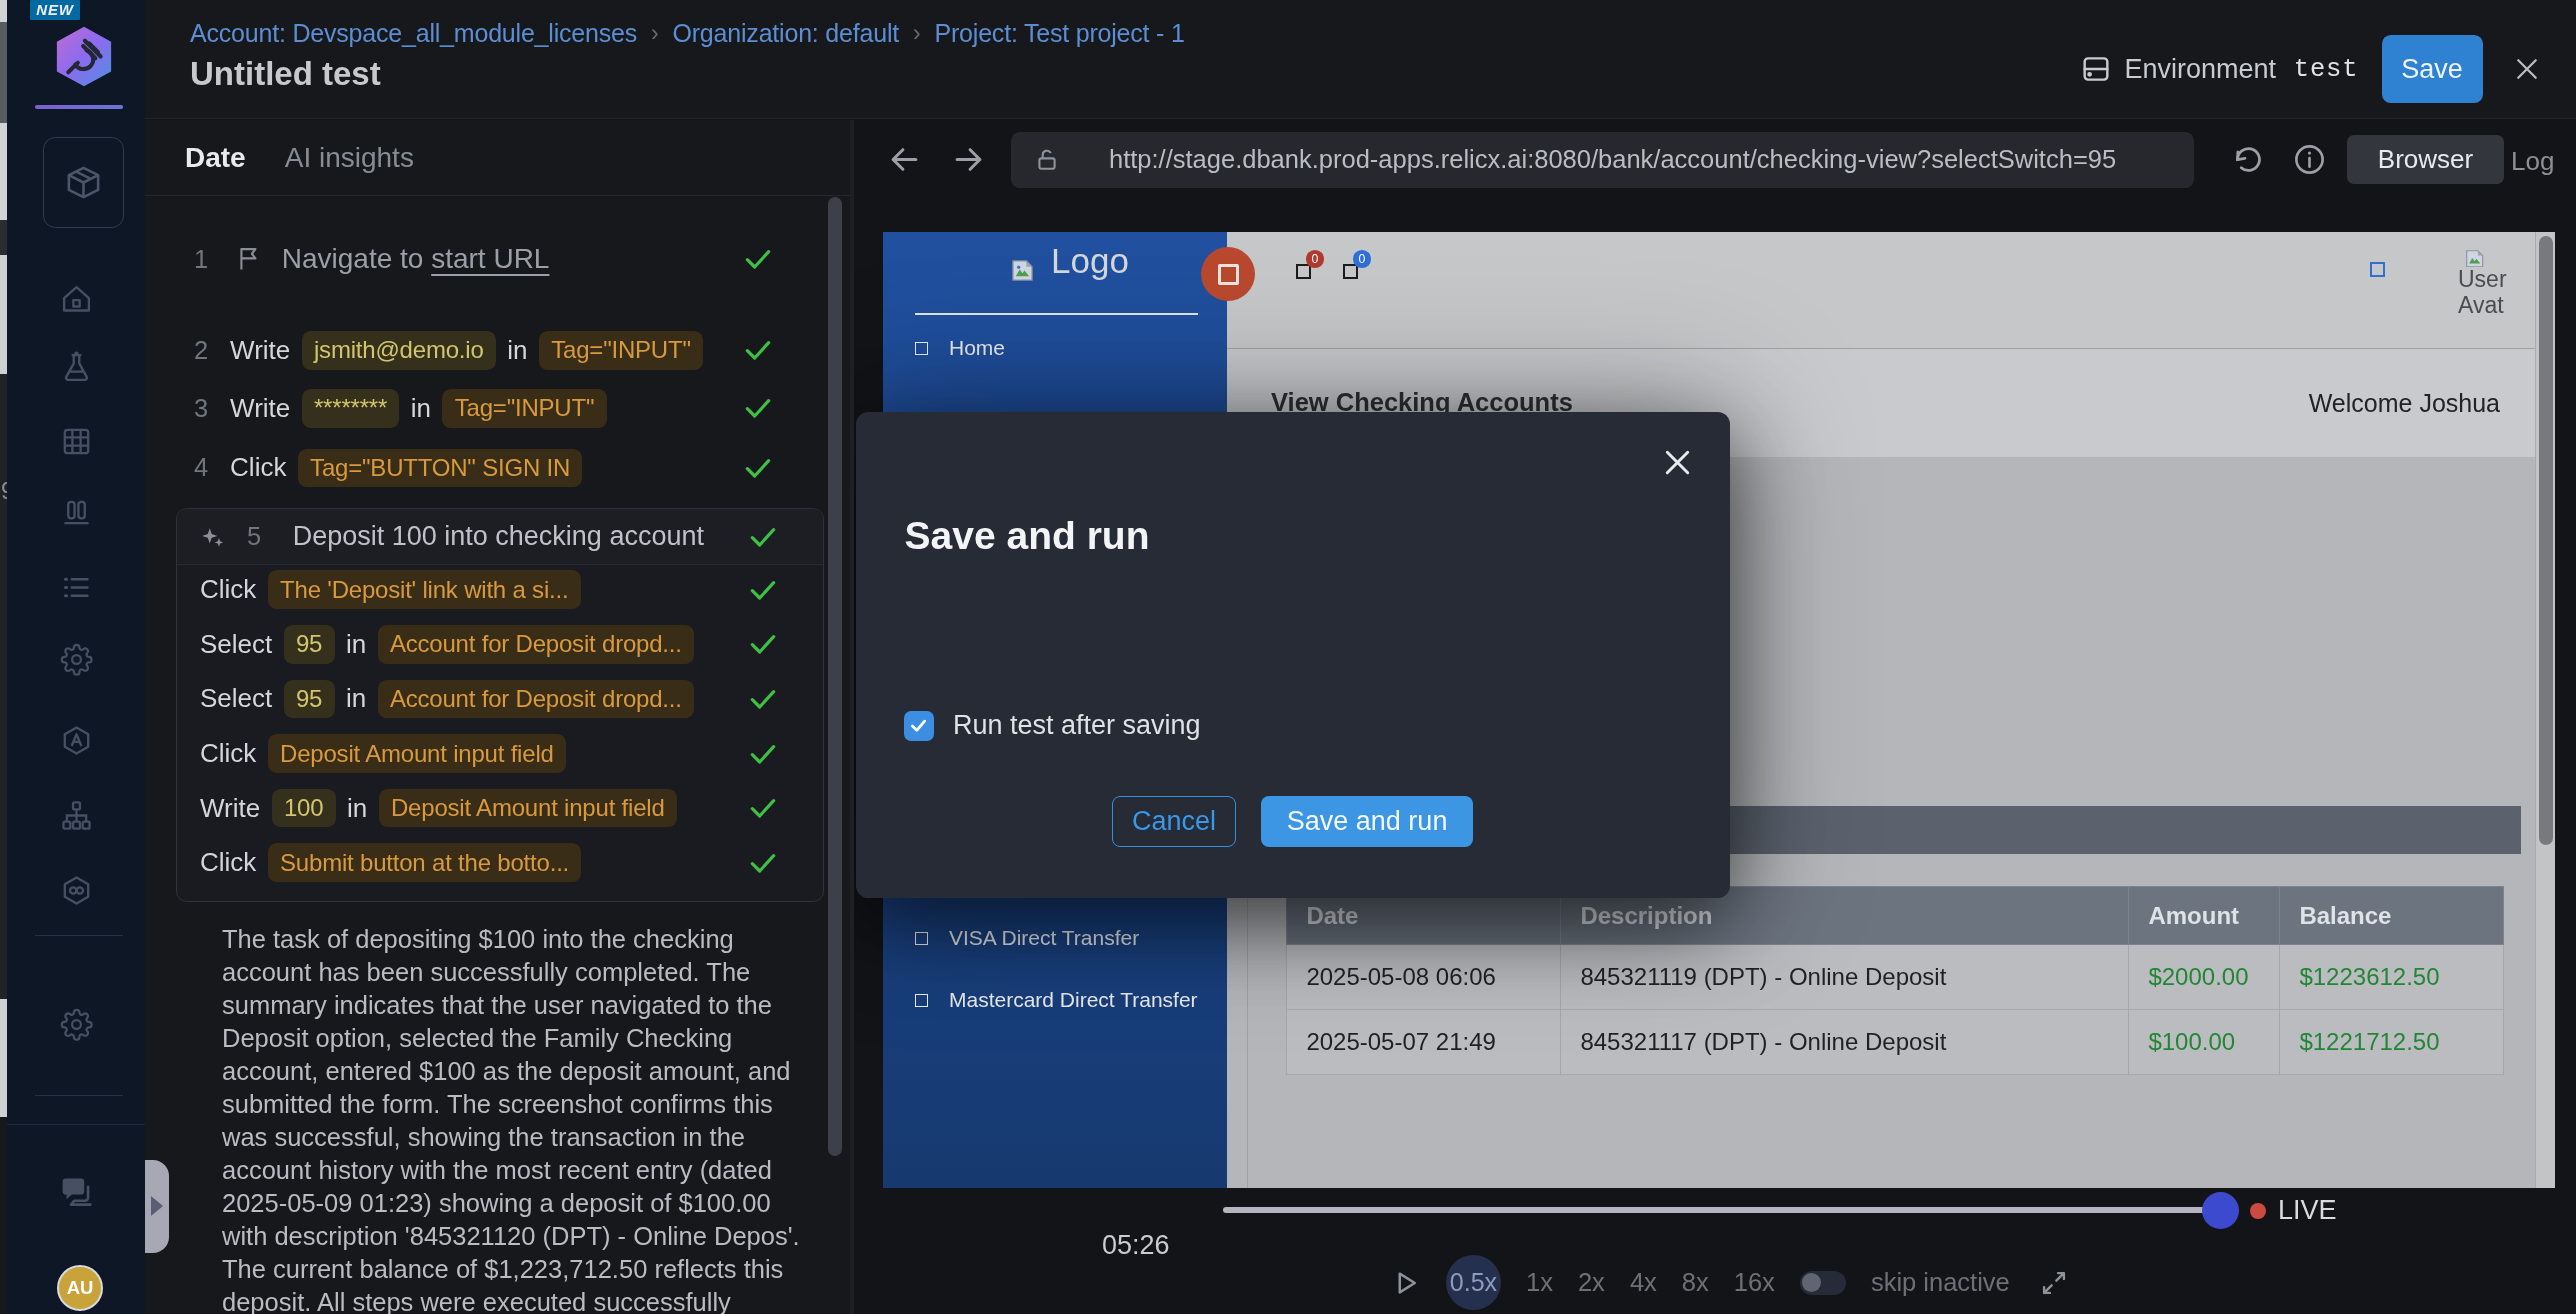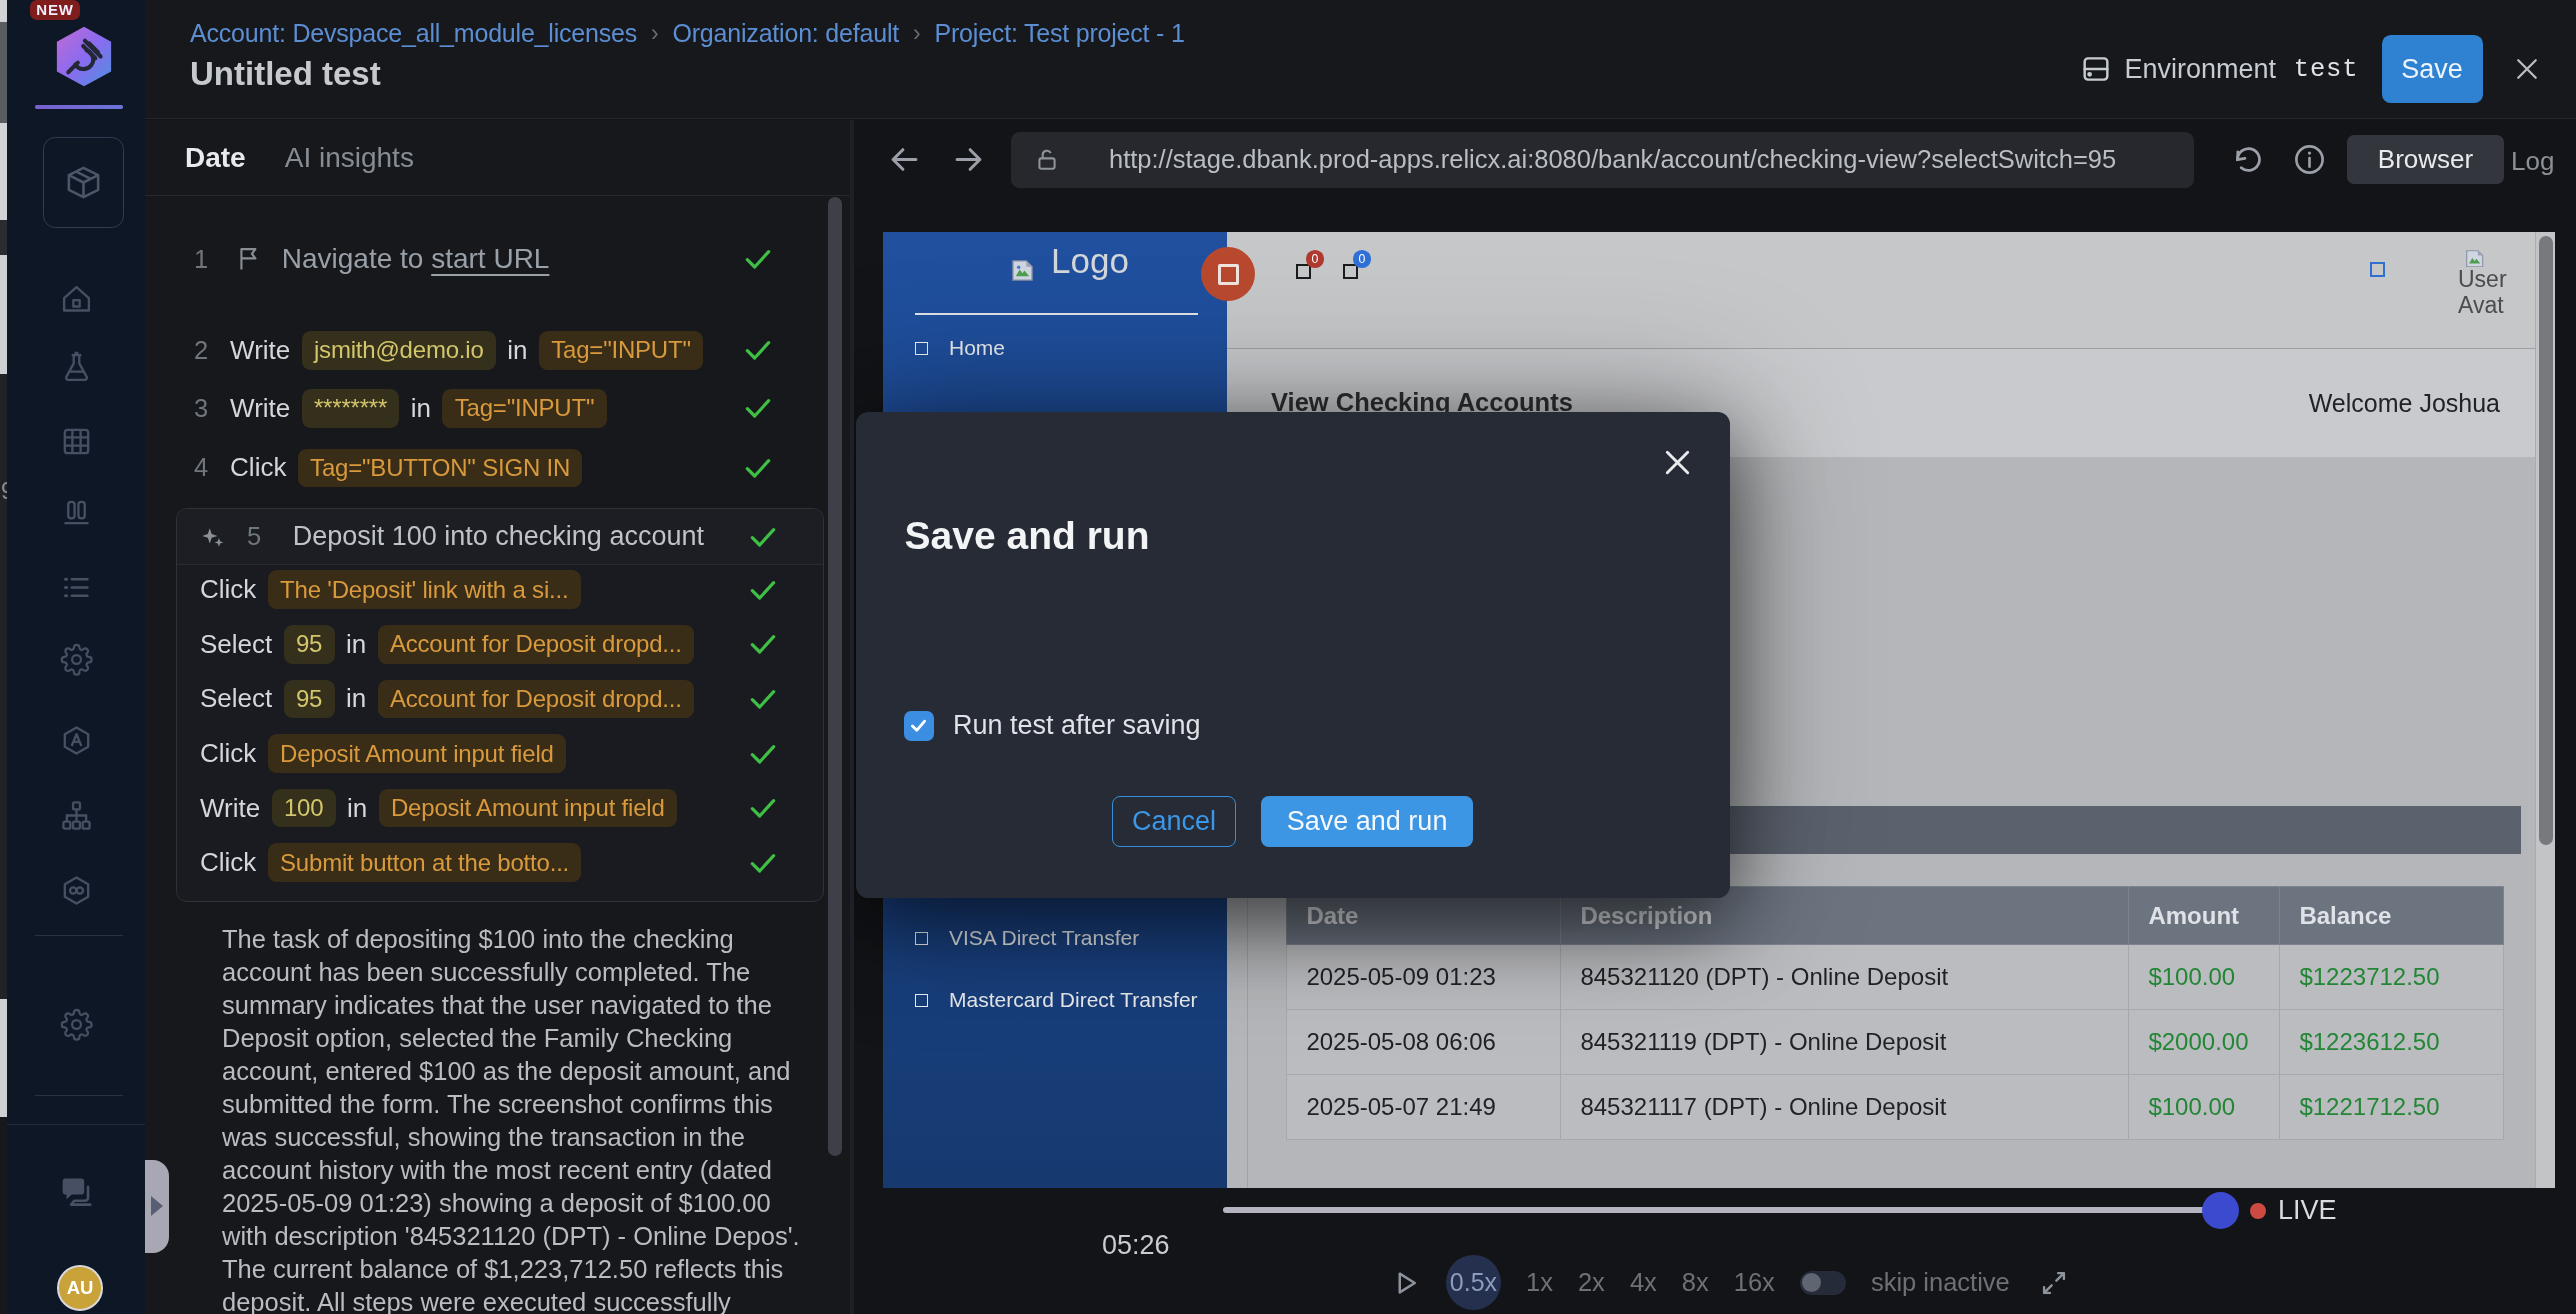--- a/index.html
+++ b/index.html
@@ -6,21 +6,21 @@
   html,body { width:2576px; height:1314px; background:#101114; overflow:hidden; }
   body { font-family:"Liberation Sans", sans-serif; color:#c9ccd2; }
   #app { position:relative; width:2576px; height:1314px; background:#131419; overflow:hidden; }
 
   
   #left-strip { position:absolute; left:0; top:0; width:7px; height:1314px; background:#1e2024; z-index:1; }
   #left-strip .seg { position:absolute; left:0; width:7px; }
 
   
   #sidebar { position:absolute; left:7px; top:0; width:138px; height:1314px; background:#0e1726; z-index:5; display:flex; flex-direction:column; align-items:center; }
-  .new-badge { position:absolute; left:23px; top:0; background:#7f1d1d; color:#f0edfc; font-size:15px; font-weight:700; letter-spacing:0.9px; padding:0.9px 6.2px 2.6px; border-radius:7px; z-index:7; }
+  .new-badge { position:absolute; left:23px; top:0; background:#0369a1; color:#f0edfc; font-size:15px; font-weight:700; letter-spacing:0.9px; padding:0.9px 6.2px 2.6px; border-radius:1px; z-index:7;font-style:italic; }
   .logo-hex { position:absolute; left:46px; top:25px; width:62px; height:63px; }
   .logo-underline { position:absolute; left:28px; top:105px; width:88px; height:3.5px; border-radius:1.8px; background:linear-gradient(90deg,#7a5fd0,#6b74d8); }
   .side-box-item { position:absolute; left:36px; top:137px; width:81px; height:91px; border:1.8px solid #333b52; border-radius:12.3px; display:flex; align-items:center; justify-content:center; color:#4d5568; }
   .side-icon { position:absolute; left:0; width:138px; display:flex; justify-content:center; color:#474f63; }
   .side-div { position:absolute; left:28px; width:88px; height:0.9px; background:#2a3147; }
   .side-bottom-border { position:absolute; left:0; top:1124px; width:138px; height:0.9px; background:#232b40; }
   .avatar-au { position:absolute; left:50px; top:1265px; width:46px; height:46px; border-radius:50%; background:#c9a23a; border:2.6px solid #d8dadf; color:#fff; font-size:18.5px; font-weight:700; display:flex; align-items:center; justify-content:center; }
 
   
   #header { position:absolute; left:145px; top:0; width:2431px; height:119px; background:#17181c; border-bottom:0.9px solid #232529; z-index:4; }
@@ -487,26 +487,20 @@
           <thead>
             <tr>
               <th style="width:274px">Date</th>
               <th style="width:568px">Description</th>
               <th style="width:151px">Amount</th>
               <th>Balance</th>
             </tr>
           </thead>
           <tbody>
             <tr>
-              <td>2025-05-09 01:23</td>
-              <td>845321120 (DPT) - Online Deposit</td>
-              <td class="pos">$100.00</td>
-              <td class="pos">$1223712.50</td>
-            </tr>
-            <tr>
               <td>2025-05-08 06:06</td>
               <td>845321119 (DPT) - Online Deposit</td>
               <td class="pos">$2000.00</td>
               <td class="pos">$1223612.50</td>
             </tr>
             <tr>
               <td>2025-05-07 21:49</td>
               <td>845321117 (DPT) - Online Deposit</td>
               <td class="pos">$100.00</td>
               <td class="pos">$1221712.50</td>

